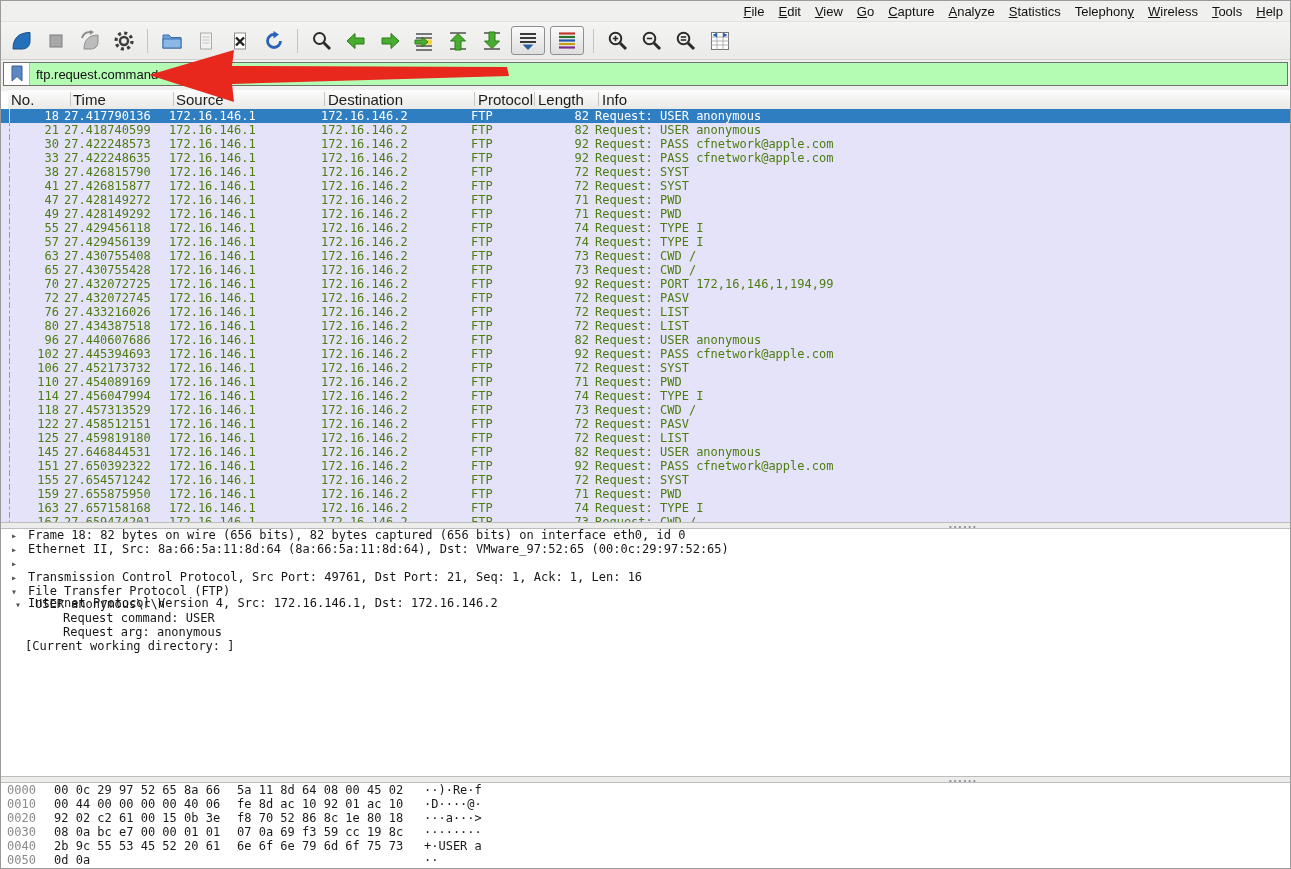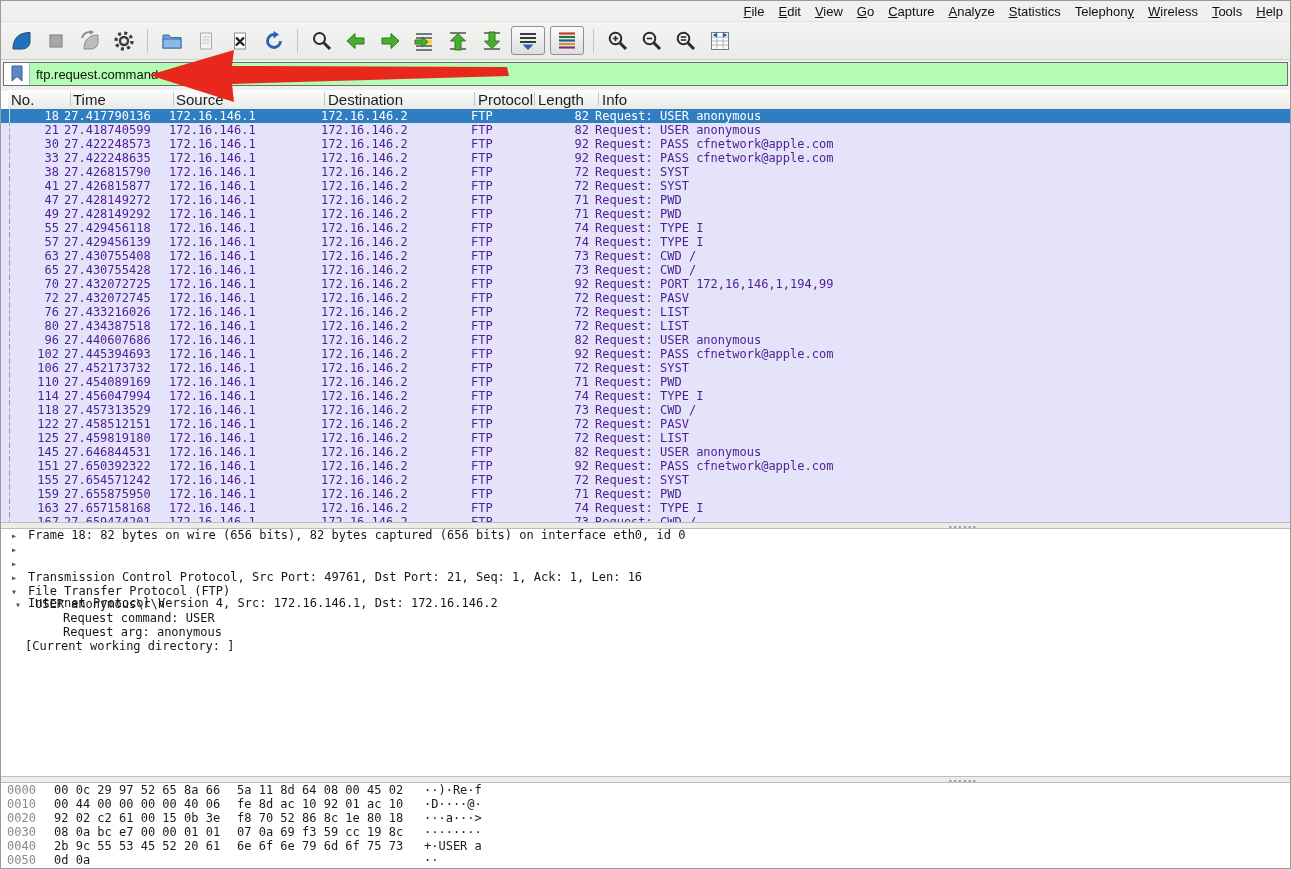--- a/index.html
+++ b/index.html
@@ -26,21 +26,21 @@
                    display:flex;align-items:center;justify-content:center;}
   #filter-text{font-size:13px;color:#101010;padding-left:6px;}
   
   #pkt-header{position:absolute;left:7px;top:89px;width:100%;height:19px;
               background:linear-gradient(#fdfdfd,#e9e9e7);border-bottom:1px solid #b5b5b3;
               font-size:15px;color:#1c1c1c;}
   #pkt-header .hcell{position:absolute;top:1px;white-space:nowrap;}
   #pkt-header .hsep{position:absolute;top:2px;width:1px;height:14px;background:#c6c6c4;}
   #pkt-rows{position:absolute;left:0;top:108px;width:100%;height:413px;overflow:hidden;
             background:#ffffff;font-family:"DejaVu Sans Mono",monospace;font-size:12px;}
-  .prow{position:relative;width:100%;height:14px;background:#e4e3fa;color:#4c1d95;white-space:nowrap;}
+  .prow{position:relative;width:100%;height:14px;background:#e4e3fa;color:#4d7c0f;white-space:nowrap;}
   .prow::before{content:"";position:absolute;left:8px;top:0;height:100%;border-left:1px dashed #9b9bab;}
   .prow.sel{background:#2f7ec2;color:#ffffff;}
   .prow.sel::before{border-left:1px solid #cfe2f5;}
   .prow span{position:absolute;top:0;line-height:14px;}
   .c-no{left:0;width:58px;text-align:right;}
   .c-time{left:63px;}
   .c-src{left:168px;}
   .c-dst{left:320px;}
   .c-proto{left:470px;}
   .c-len{left:500px;width:88px;text-align:right;}
@@ -550,20 +550,21 @@
       <span class="grip">••••••</span>
     </div>
 
   <div id="details-pane">
       <div class="det-line">
         <span class="tri" style="left: 10px;">▸</span>
         <span class="txt" style="left: 27px;">Frame 18: 82 bytes on wire (656 bits), 82 bytes captured (656 bits) on interface eth0, id 0</span>
       </div>
       <div class="det-line">
         <span class="tri" style="left: 10px;">▸</span>
+        <span class="txt" style="left: 27px;">Ethernet II, Src: 8a:66:5a:11:8d:64 (8a:66:5a:11:8d:64), Dst: VMware_97:52:65 (00:0c:29:97:52:65)</span>
       </div>
       <div class="det-line">
         <span class="tri" style="left: 10px;">▸</span>
         <span class="txt" style="left: 27px; margin-top: 40px;">Internet Protocol Version 4, Src: 172.16.146.1, Dst: 172.16.146.2</span>
       </div>
       <div class="det-line">
         <span class="tri" style="left: 10px;">▸</span>
         <span class="txt" style="left: 27px;">Transmission Control Protocol, Src Port: 49761, Dst Port: 21, Seq: 1, Ack: 1, Len: 16</span>
       </div>
       <div class="det-line">

